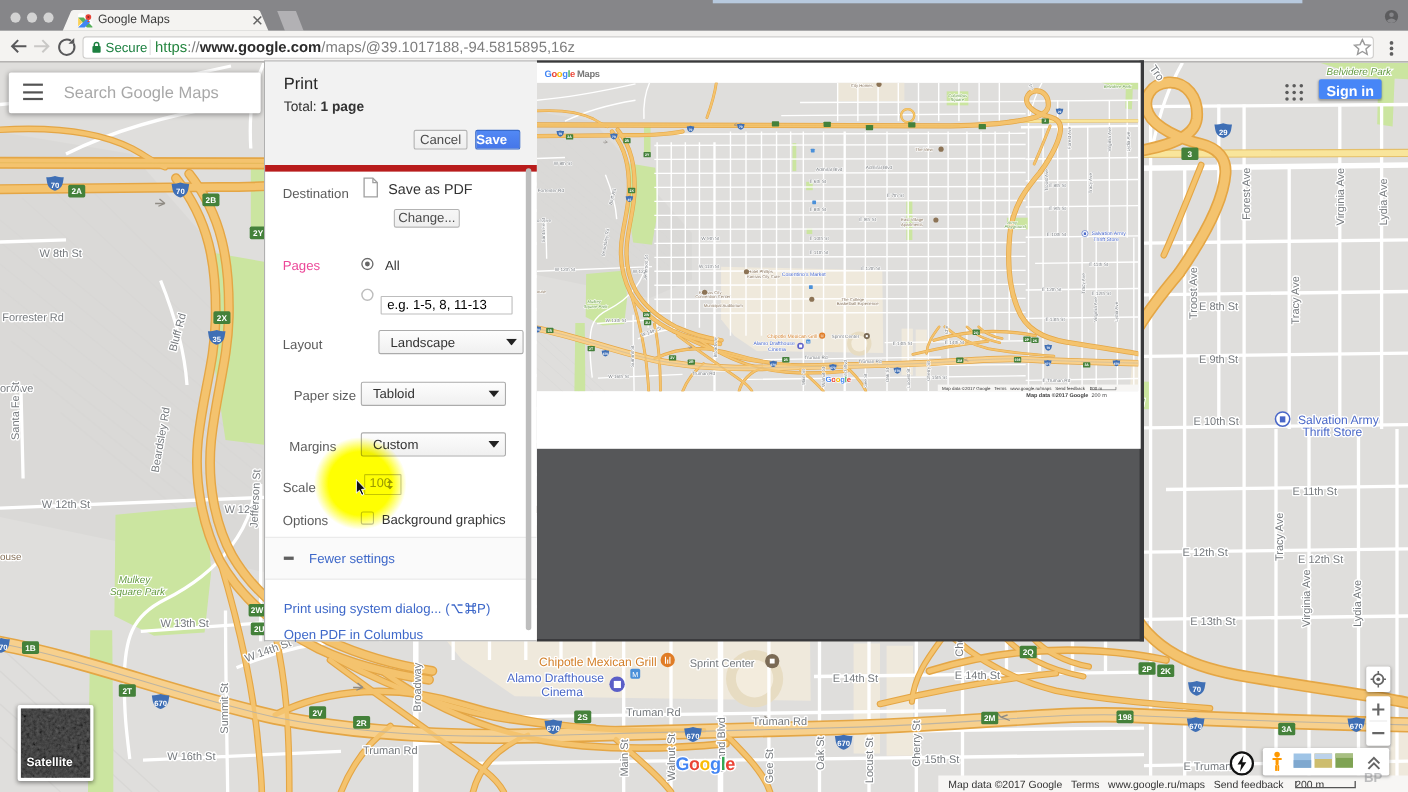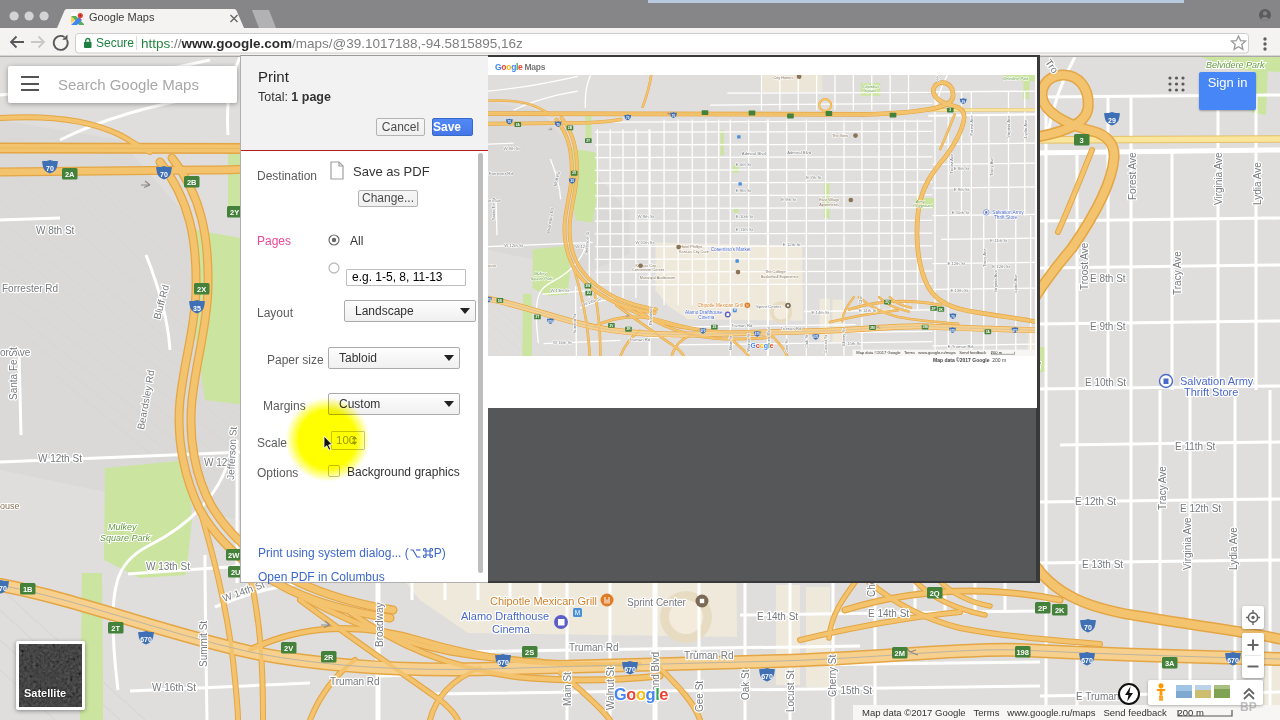--- a/index.html
+++ b/index.html
@@ -27,21 +27,21 @@
       <circle cx="10.5" cy="3" r="1.6"></circle>
       <circle cx="17" cy="3" r="1.6"></circle>
     <circle cx="4" cy="9" r="1.6"></circle>
       <circle cx="10.5" cy="9" r="1.6"></circle>
       <circle cx="17" cy="9" r="1.6"></circle>
     <circle cx="4" cy="15" r="1.6"></circle>
       <circle cx="10.5" cy="15" r="1.6"></circle>
       <circle cx="17" cy="15" r="1.6"></circle>
   </g>
 </svg>
-<div class="abs" style="left:1199px;top:72px;width:57px;height:38px;background:#4786f7;border-radius:2px;box-shadow:0 1px 2px rgba(0,0,0,.3);color:#fff;font-weight:normal;font-size:13px;text-align:center;line-height:22px;">Sign in</div>
+<div class="abs" style="left:1199px;top:72px;width:57px;height:18px;background:#4786f7;border-radius:2px;box-shadow:0 1px 2px rgba(0,0,0,.3);color:#fff;font-weight:bold;font-size:13px;text-align:center;line-height:22px;">Sign in</div>
 
 <div class="abs" style="left:16px;top:641px;width:63px;height:63px;background:#3c3c3c;border:3px solid #fff;border-radius:2px;box-shadow:0 1px 4px rgba(0,0,0,.4);overflow:hidden;">
   <svg width="63" height="63">
       <filter id="sat">
         <feTurbulence type="fractalNoise" baseFrequency="0.35" numOctaves="3" seed="7"></feTurbulence>
         <feColorMatrix type="matrix" values="0.45 0.45 0.45 0 -0.32  0.45 0.45 0.45 0 -0.32  0.45 0.45 0.45 0 -0.32  0 0 0 0 1"></feColorMatrix>
       </filter>
       <rect width="63" height="63" filter="url(#sat)"></rect>
       <rect width="63" height="63" fill="rgba(12,12,12,0.62)"></rect>
     </svg>
@@ -94,21 +94,21 @@
       <text x="0" y="9" font-size="8.5" font-weight="bold" style="letter-spacing:-0.3px"><tspan fill="#4285f4">G</tspan><tspan fill="#ea4335">o</tspan><tspan fill="#fbbc05">o</tspan><tspan fill="#4285f4">g</tspan><tspan fill="#34a853">l</tspan><tspan fill="#ea4335">e</tspan><tspan fill="#777777"> Maps</tspan></text>
     </svg>
     <svg class="abs" style="left:0px;top:18px" width="547" height="281" viewBox="0 0 1280 663" preserveAspectRatio="none">
       <use href="#mapsym"></use>
     </svg>
     <div class="abs" style="left:445px;top:300px;font-size:5px;color:#444;"><b>Map data ©2017 Google</b>&nbsp;&nbsp;200 m</div>
   </div>
 </div>
 
 <div class="abs" style="left:240px;top:55px;width:248px;height:528px;background:#fff;border:1px solid #b0b0b0;border-top-color:#9a9a9a;border-right:none;box-sizing:border-box;font-size:12px;color:#333;z-index:5;">
-  <div class="abs" style="left:0;top:0;width:247px;height:94px;background:#f2f2f2;border-bottom:1px solid #b91c1c;">
+  <div class="abs" style="left:0;top:0;width:247px;height:94px;background:#f2f2f2;border-bottom:6px solid #b91c1c;">
     <div class="abs" style="left:17px;top:12px;font-size:15px;color:#262626;">Print</div>
     <div class="abs" style="left:17px;top:34px;font-size:12.5px;">Total: <b>1 page</b></div>
     <div class="abs" style="left:135px;top:62px;width:47px;height:16px;border:1px solid #b3b3b3;border-radius:2px;background:linear-gradient(#f6f6f6,#efefef);font-size:12px;color:#4c4c4c;text-align:center;line-height:16px;">Cancel</div>
     <div class="abs" style="left:191px;top:62px;width:39px;height:16px;border:1px solid #3769c9;border-radius:2px;background:linear-gradient(#5289f5,#4576e8);font-size:12px;font-weight:bold;color:#fff;text-align:left;line-height:16px;">Save</div>
   </div>
 
   <div class="abs" style="left:16px;top:113px;color:#5c5c5c;font-size:12px;">Destination</div>
   <svg class="abs" style="left:89px;top:105px" width="14" height="19">
       <path d="M1 1h8l4 4v13H1z" fill="#fff" stroke="#a0a0a0" stroke-width="1.2"></path>
       <path d="M9 1v4h4" fill="none" stroke="#a0a0a0" stroke-width="1.2"></path>
@@ -155,20 +155,24 @@
   <div class="abs" style="left:90px;top:375px;width:28px;height:17px;border:1px solid #c5c5c5;border-radius:1px;color:#9a9a9a;font-size:11.5px;line-height:17px;padding-left:4px;">100</div>
   <svg class="abs" style="left:110px;top:380px" width="7" height="9">
       <path d="M3.5 0l2.8 3.2H0.7z" fill="#999"></path>
       <path d="M3.5 9L0.7 5.8h5.6z" fill="#999"></path>
     </svg>
 
   <div class="abs" style="left:16px;top:410px;color:#5c5c5c;font-size:12px;">Options</div>
   <div class="abs" style="left:87px;top:409px;width:10px;height:10px;border:1.2px solid #c0c0c0;border-radius:2px;background:#fff;"></div>
   <div class="abs" style="left:106px;top:409px;">Background graphics</div>
 
+  <div class="abs" style="left:0;top:432px;width:247px;height:37px;background:#fafafa;border-top:1px solid #e9e9e9;border-bottom:1px solid #e9e9e9;">
+    <div class="abs" style="left:17px;top:17px;width:9px;height:2.6px;background:#5f5f5f;"></div>
+    <div class="abs" style="left:40px;top:12px;color:#3e68c9;">Fewer settings</div>
+  </div>
 
   <div class="abs" style="left:17px;top:490px;color:#3e68c9;">Print using system dialog... <span>(<svg width="12" height="9" style="vertical-align:-1px;margin:0 1px">
           <path d="M0.5 1h2.5l4 7h3.5" stroke="#3e68c9" stroke-width="1.2" fill="none"></path>
           <path d="M6 1h4.5" stroke="#3e68c9" stroke-width="1.2" fill="none"></path>
         </svg><svg width="10" height="10" style="vertical-align:-1px;margin-right:1px">
           <path d="M3 3h4v4H3zM3 3H1.8a1.3 1.3 0 1 1 1.2-1.2zM7 3h1.2a1.3 1.3 0 1 0-1.2-1.2zM3 7H1.8a1.3 1.3 0 1 0 1.2 1.2zM7 7h1.2a1.3 1.3 0 1 1-1.2 1.2z" stroke="#3e68c9" stroke-width="1.1" fill="none"></path>
         </svg>P)</span></div>
   <div class="abs" style="left:17px;top:514px;color:#3e68c9;">Open PDF in Columbus</div>
 
   <div class="abs" style="left:237px;top:97px;width:5px;height:420px;background:#bdbdbd;border-radius:3px;"></div>

